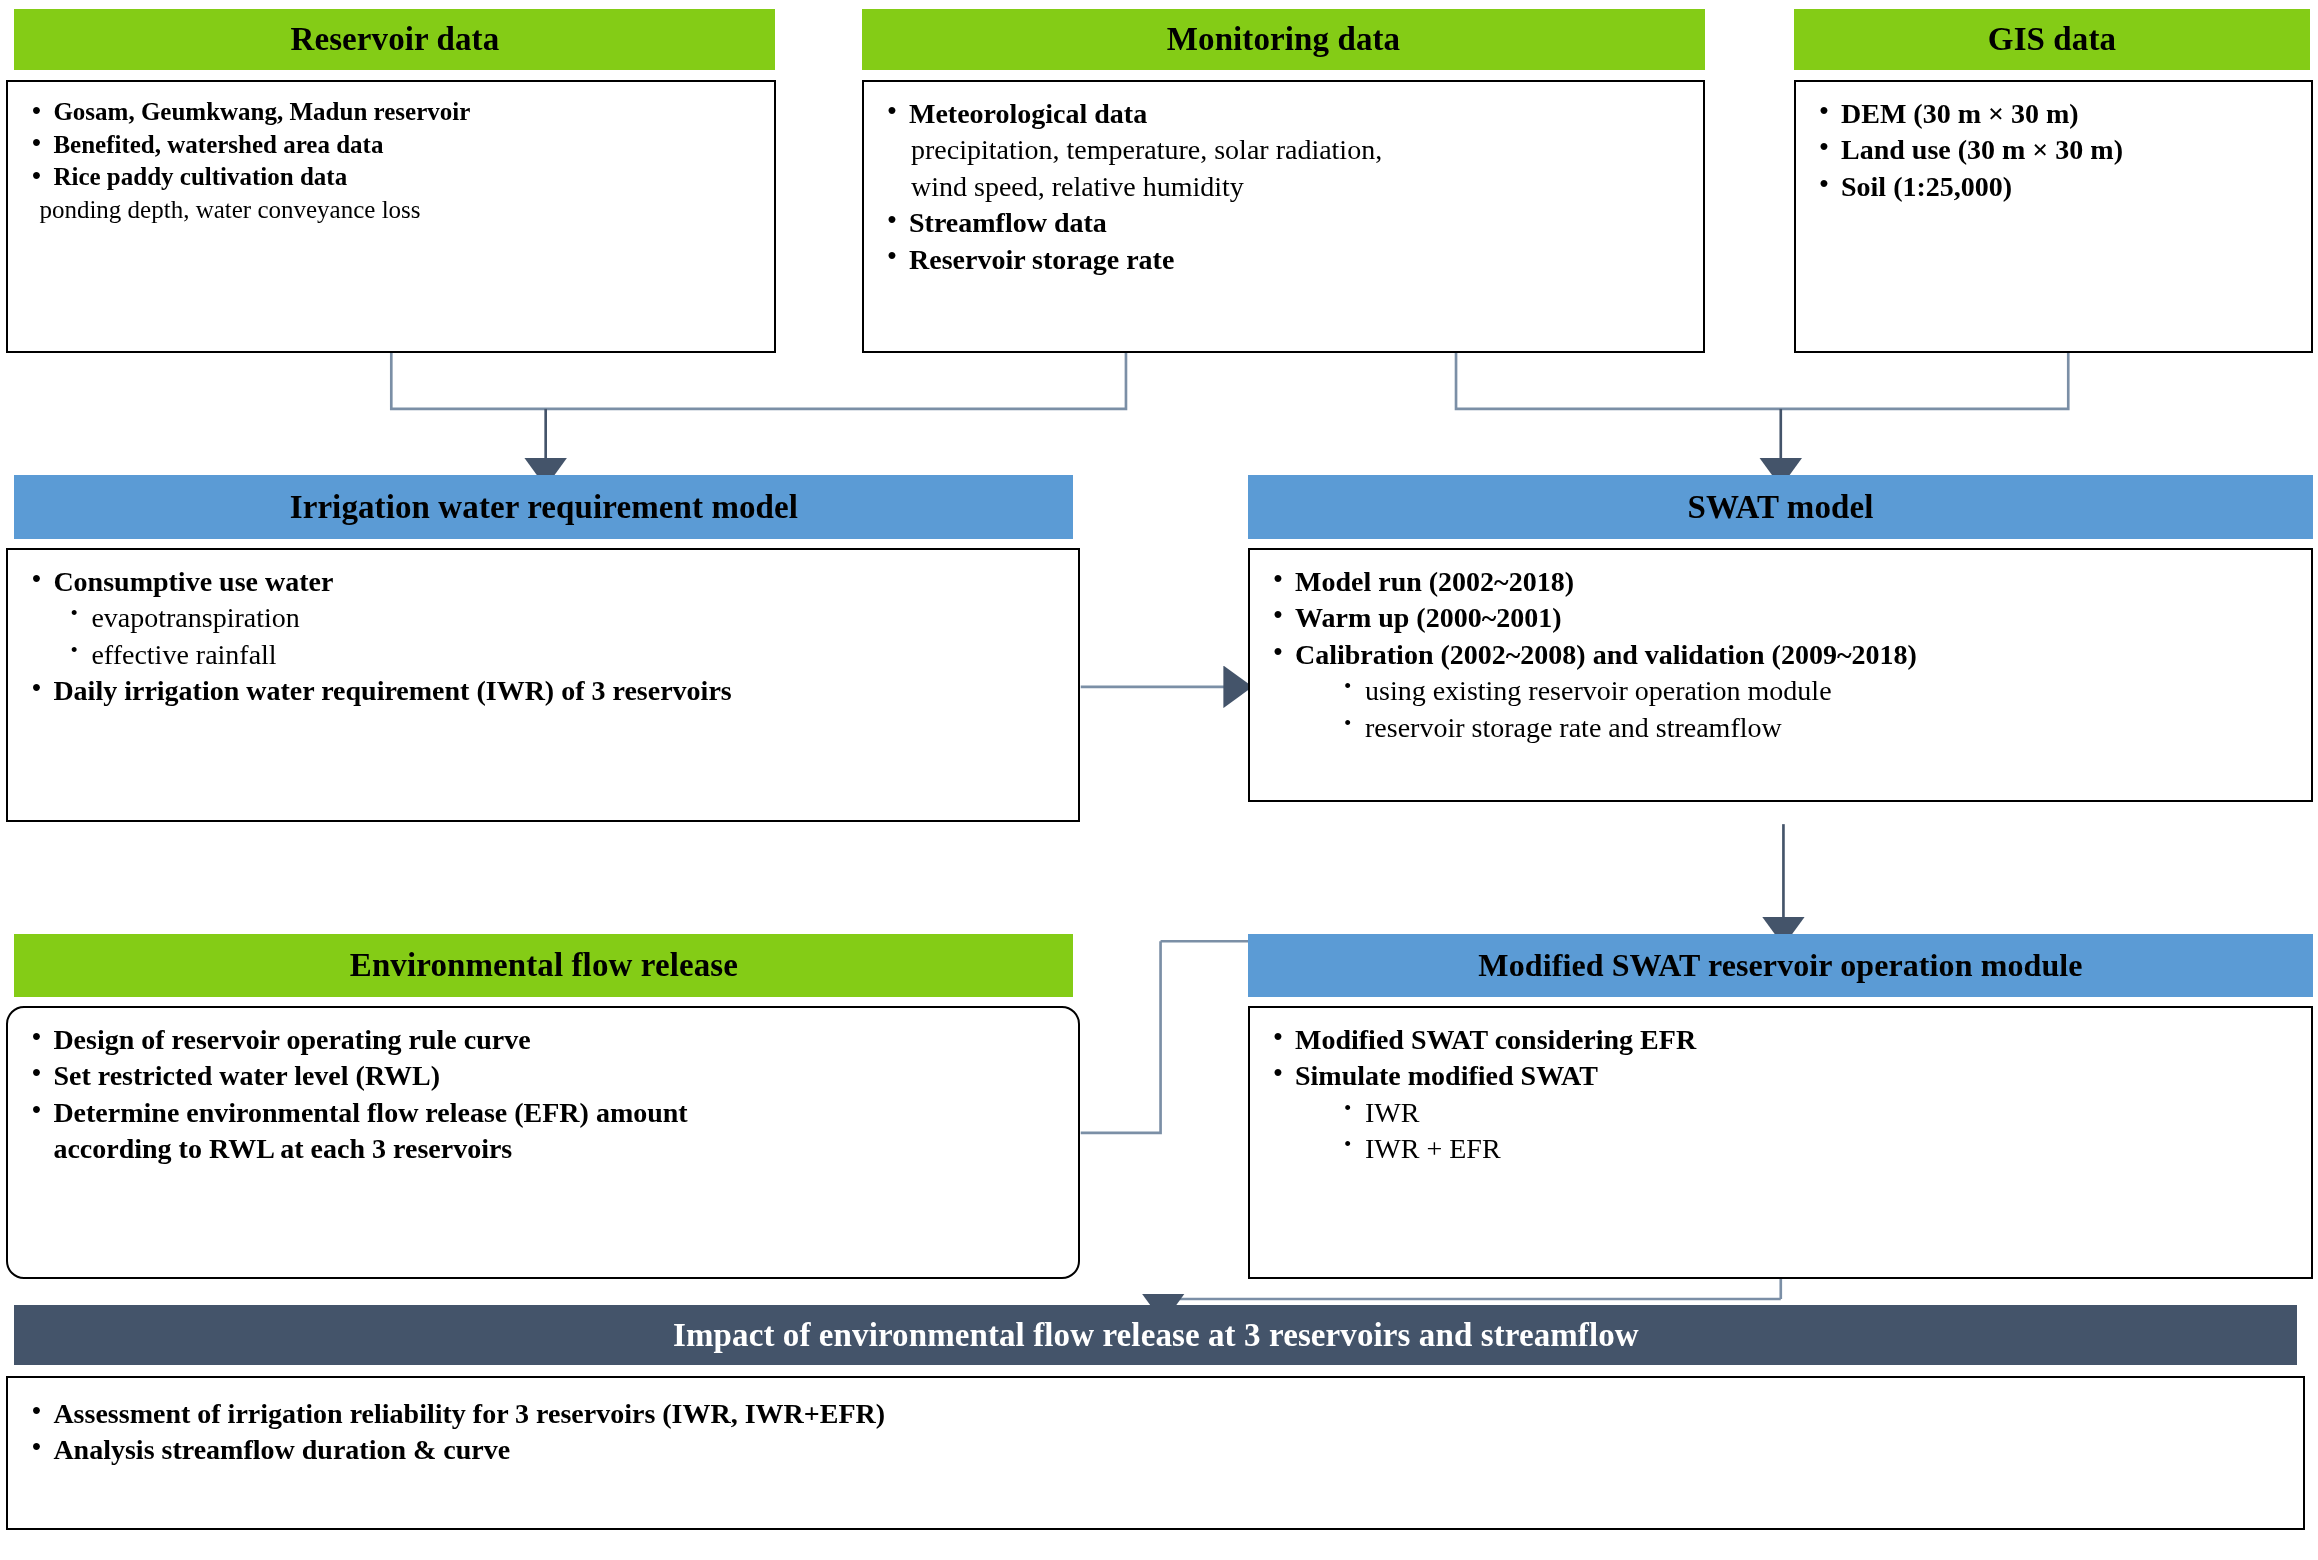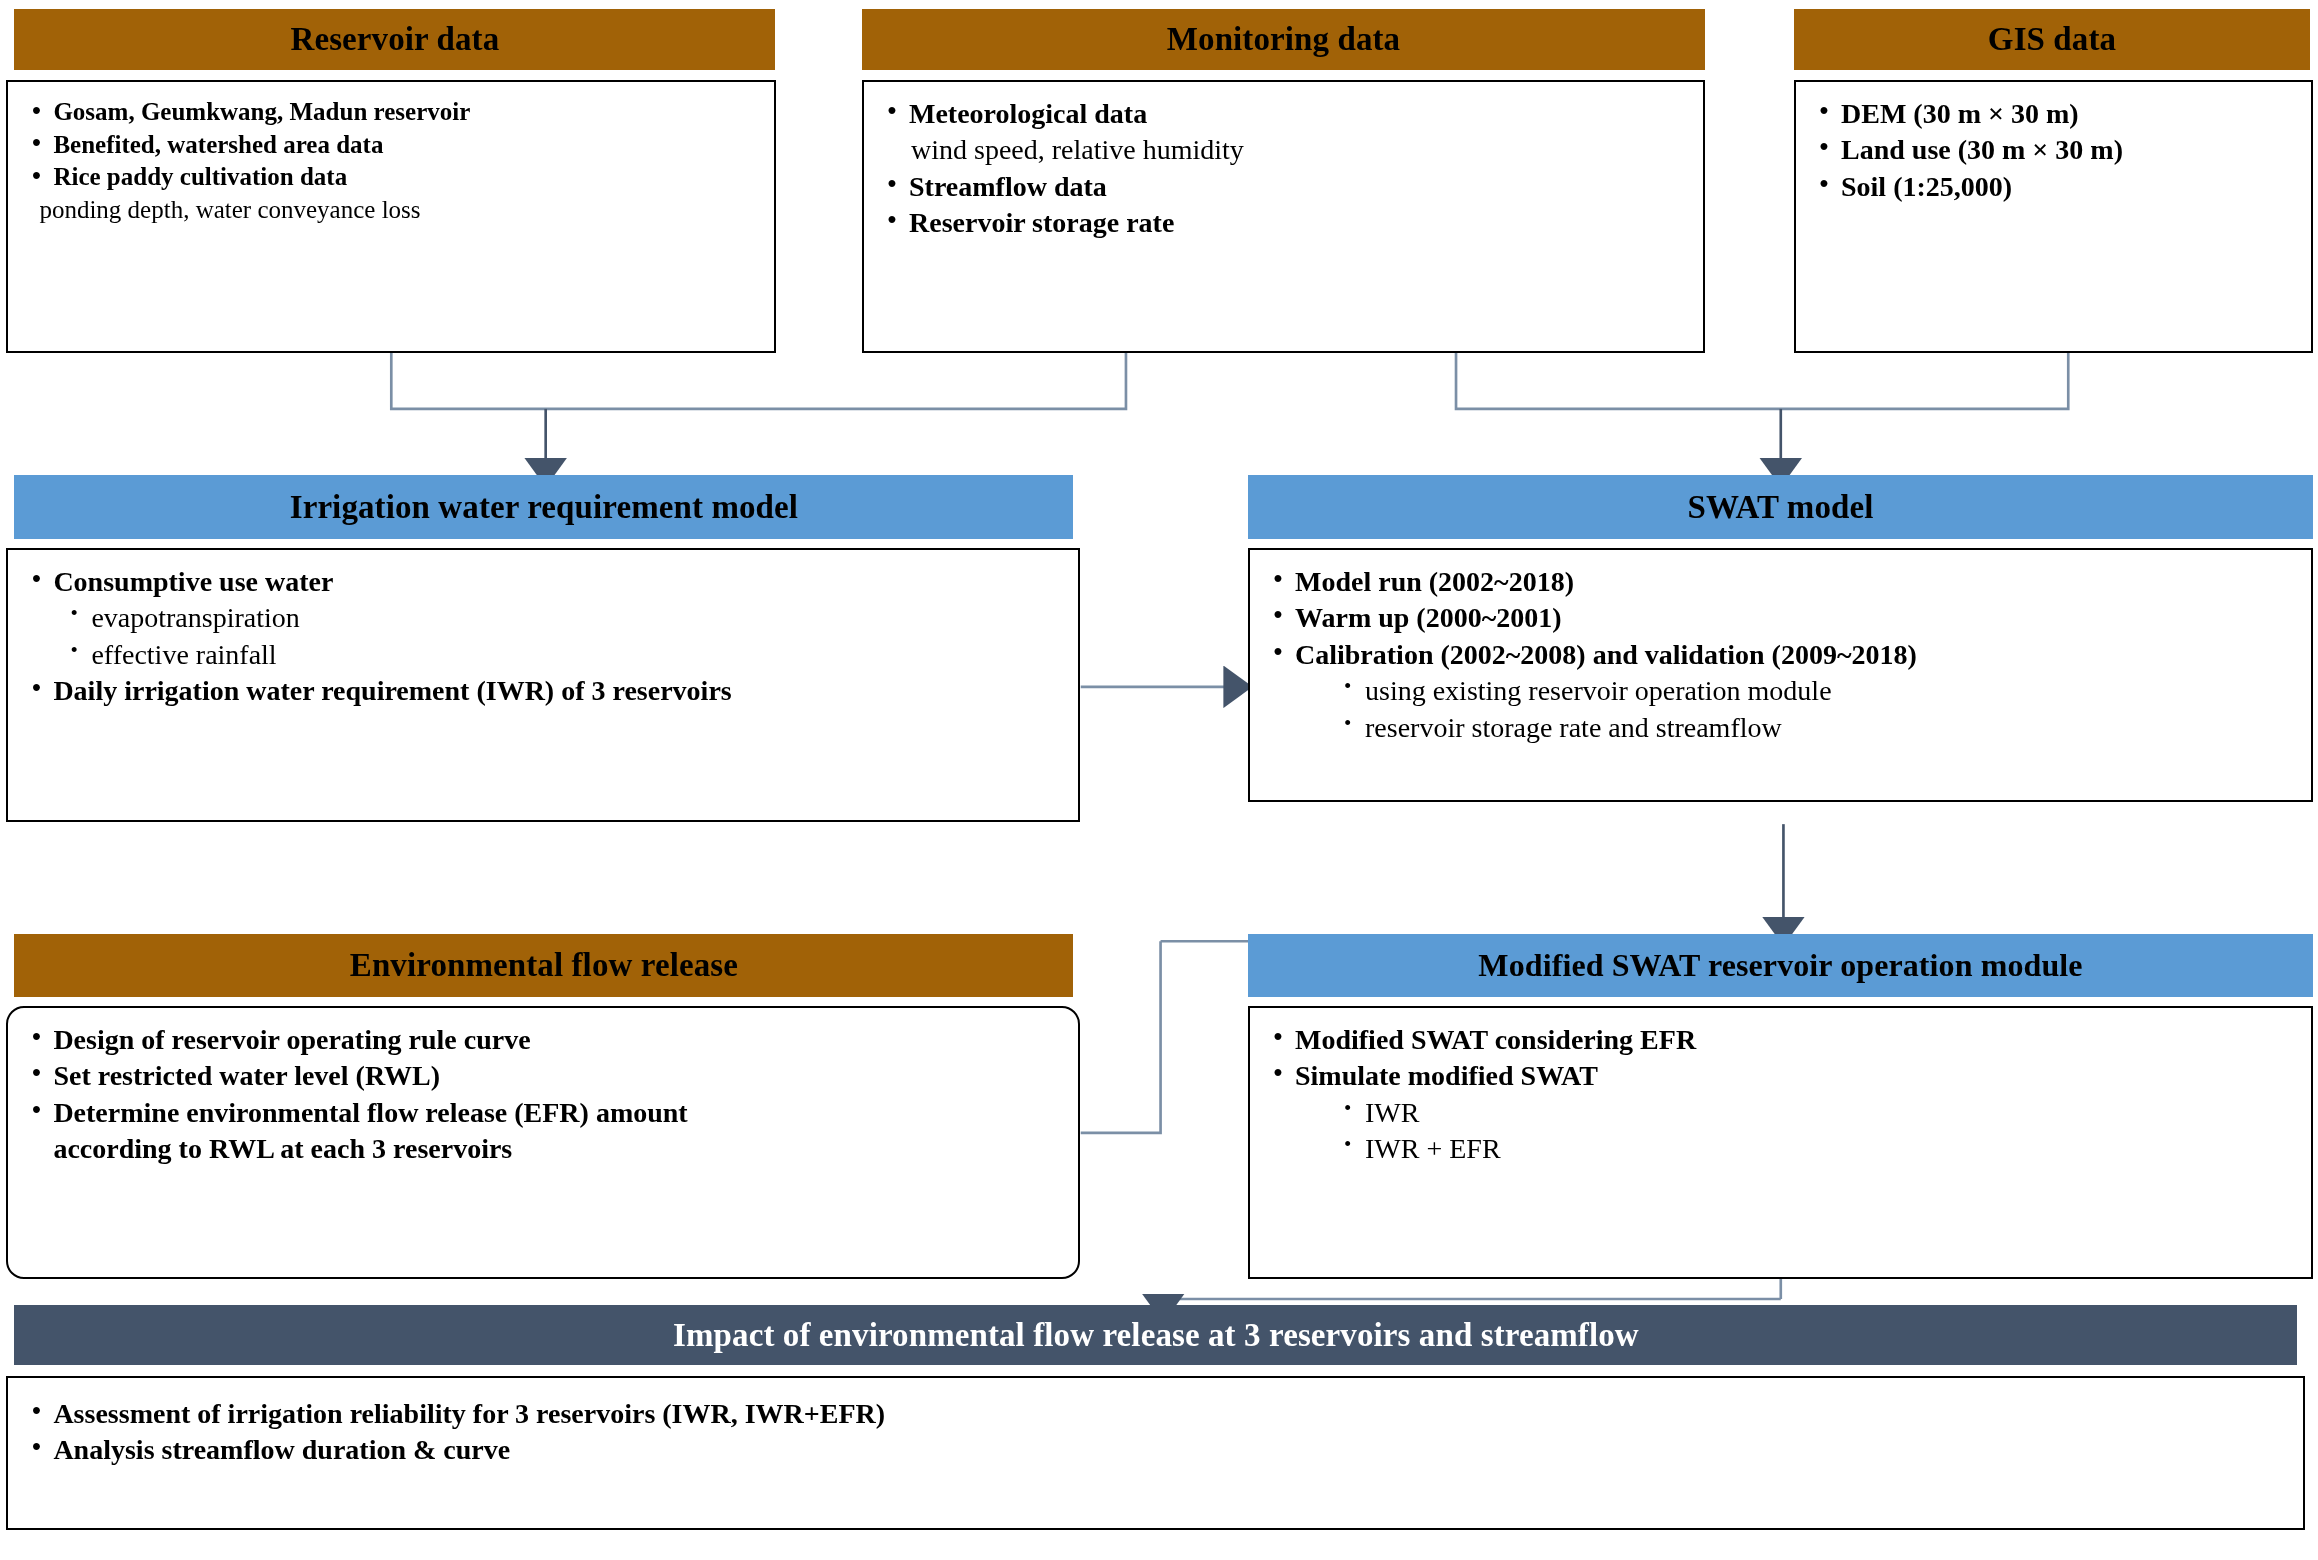--- a/index.html
+++ b/index.html
@@ -3,21 +3,21 @@
 <meta charset="utf-8">
 <style>
   html,body{margin:0;padding:0;background:#ffffff;}
   body{width:2319px;height:1561px;position:relative;
        font-family:"Liberation Serif","DejaVu Serif",serif;color:#000;}
   .canvas{position:absolute;left:0;top:0;width:2319px;height:1561px;overflow:hidden;}
 
   
   .hdr{position:absolute;display:flex;align-items:center;justify-content:center;
        text-align:center;font-weight:bold;letter-spacing:0.1px;}
-  .hdr-light{background:#a16207;color:#000;}
+  .hdr-light{background:#84cc16;color:#000;}
   .hdr-blue{background:#5b9bd5;color:#000;}
   .hdr-dark{background:#44546a;color:#ffffff;}
 
   
   .box{position:absolute;background:#ffffff;border:2.7px solid #000000;box-sizing:border-box;}
   .box-inner{position:absolute;left:0;top:0;right:0;bottom:0;padding:14px 16px;}
 
   
   .li{position:relative;padding-left:29px;line-height:1.30;}
   .li::before{content:"\2022";position:absolute;left:7.5px;top:-1.1px;font-size:25.5px;line-height:1.25;}
@@ -77,20 +77,21 @@
       <div class="cont" style="padding-left:15px;">ponding  depth,  water  conveyance  loss</div>
     </div>
   </div>
 
   <div class="hdr hdr-light" style="left:862px;top:9px;width:843px;height:61px;font-size:33px;">
     <span>Monitoring data</span>
   </div>
   <div class="box" style="left:862px;top:80px;width:843px;height:273px;">
     <div class="box-inner" style="font-size:28px;">
       <div class="li b">Meteorological data</div>
+      <div class="cont ind">precipitation,  temperature,  solar radiation,</div>
       <div class="cont ind">wind speed, relative  humidity</div>
       <div class="li b">Streamflow data</div>
       <div class="li b">Reservoir storage rate</div>
     </div>
   </div>
 
   <div class="hdr hdr-light" style="left:1794px;top:9px;width:516px;height:61px;font-size:33px;">
     <span>GIS data</span>
   </div>
   <div class="box" style="left:1794px;top:80px;width:519px;height:273px;">

